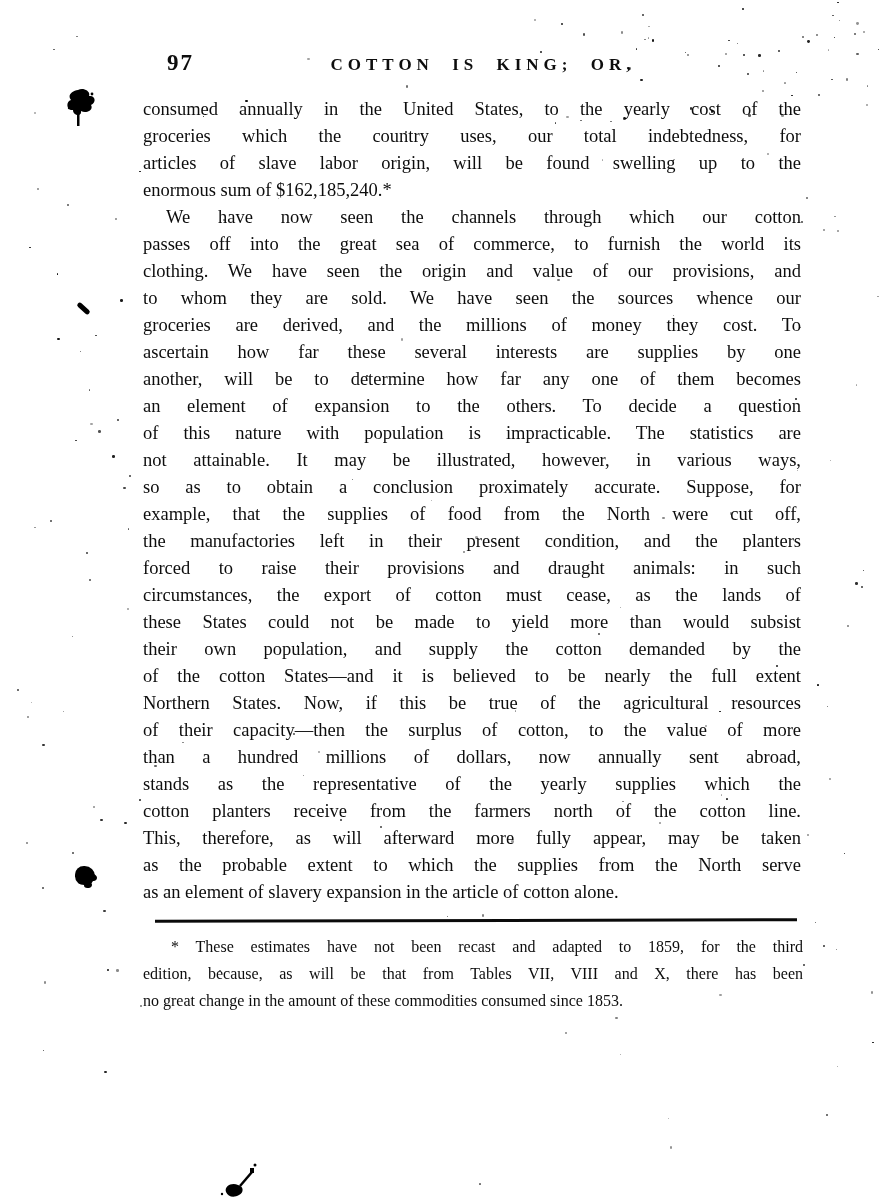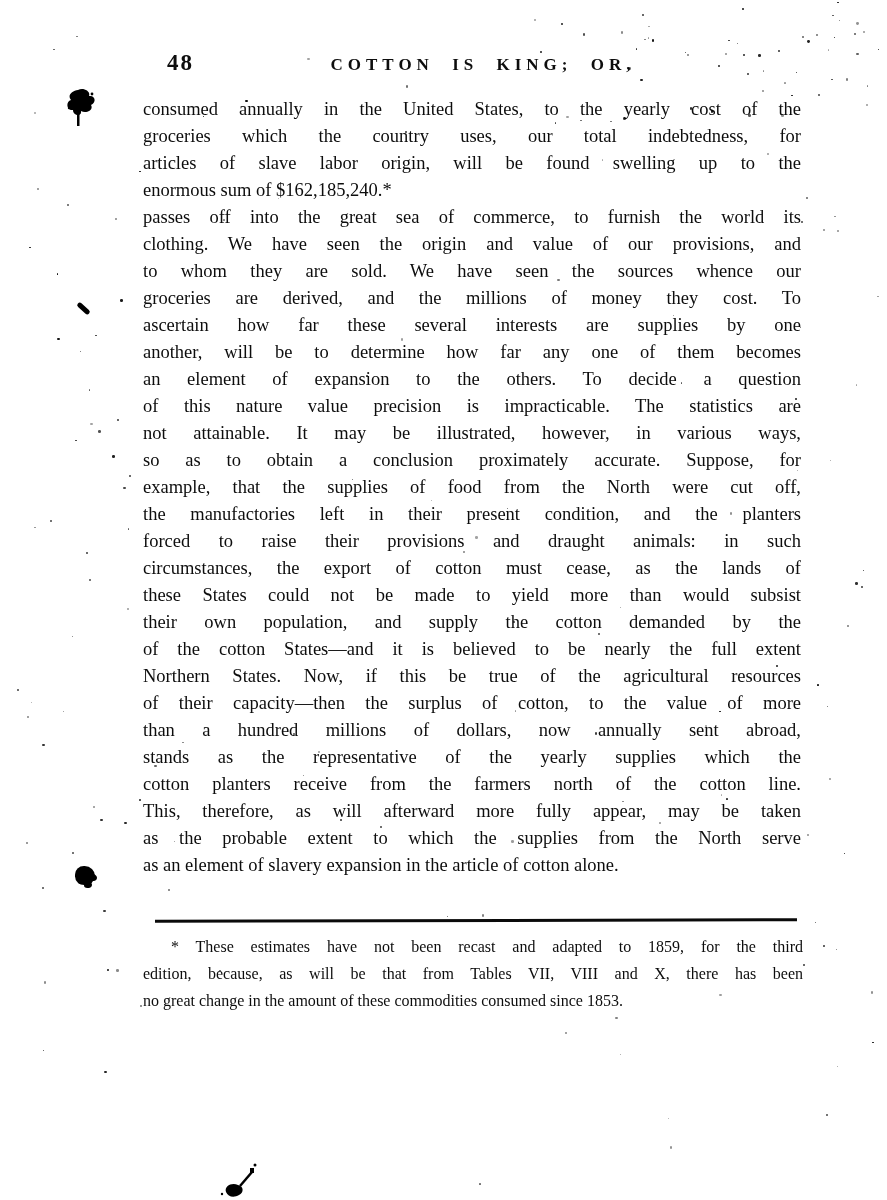--- a/index.html
+++ b/index.html
@@ -62,39 +62,40 @@
     background:#000;border-radius:46% 54% 50% 48%;
     box-shadow:3px 9px 0 -6px #000, -4px 6px 0 -7px #000, 8px 2px 0 -6px #000;
   }
   .ink-mark-bottom{position:absolute;left:218px;top:1160px;}
 </style>
 </head>
 <body>
 
 <div class="page">
 
-  <span class="pagenum">48</span>
+  <span class="pagenum">97</span>
   <span class="running-title">COTTON IS KING; OR,</span>
 
   <div class="body-col">
     <div>
         <div class="line">consumed annually in the United States, to the yearly cost of the</div>
         <div class="line">groceries which the country uses, our total indebtedness, for</div>
         <div class="line">articles of slave labor origin, will be found swelling up to the</div>
         <div class="line last">enormous sum of $162,185,240.*</div>
       </div>
     <div>
+        <div class="line indent">We have now seen the channels through which our cotton</div>
         <div class="line">passes off into the great sea of commerce, to furnish the world its</div>
         <div class="line">clothing.  We have seen the origin and value of our provisions, and</div>
         <div class="line">to whom they are sold.  We have seen the sources whence our</div>
         <div class="line">groceries are derived, and the millions of money they cost.  To</div>
         <div class="line">ascertain how far these several interests are supplies by one</div>
         <div class="line">another, will be to determine how far any one of them becomes</div>
         <div class="line">an element of expansion to the others.  To decide a question</div>
-        <div class="line">of this nature value precision is impracticable.  The statistics are</div>
+        <div class="line">of this nature with population is impracticable.  The statistics are</div>
         <div class="line">not attainable.  It may be illustrated, however, in various ways,</div>
         <div class="line">so as to obtain a conclusion proximately accurate.  Suppose, for</div>
         <div class="line">example, that the supplies of food from the North were cut off,</div>
         <div class="line">the manufactories left in their present condition, and the planters</div>
         <div class="line">forced to raise their provisions and draught animals: in such</div>
         <div class="line">circumstances, the export of cotton must cease, as the lands of</div>
         <div class="line">these States could not be made to yield more than would subsist</div>
         <div class="line">their own population, and supply the cotton demanded by the</div>
         <div class="line">of the cotton States—and it is believed to be nearly the full extent</div>
         <div class="line">Northern States.  Now, if this be true of the agricultural resources</div>

